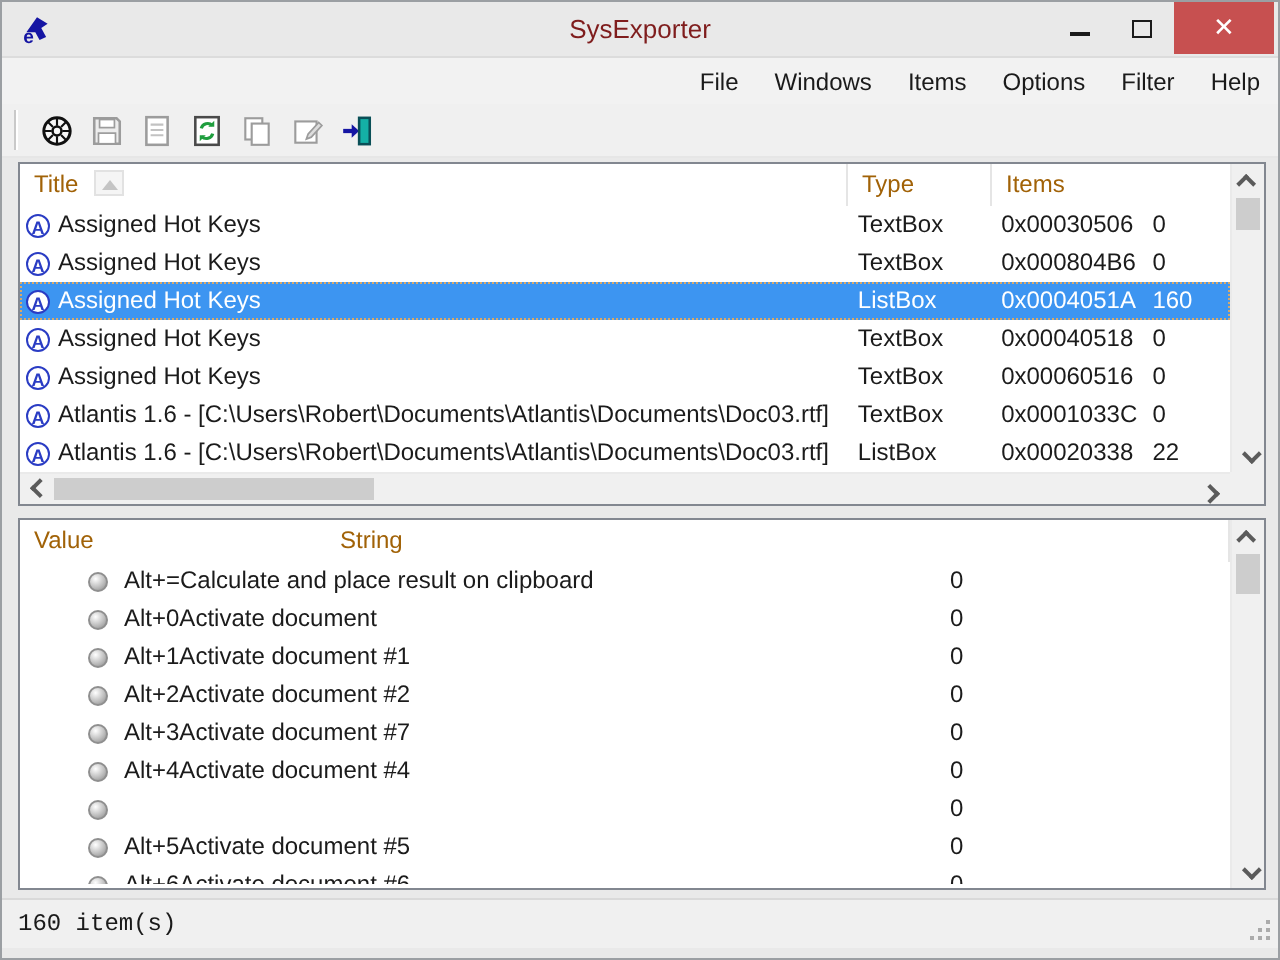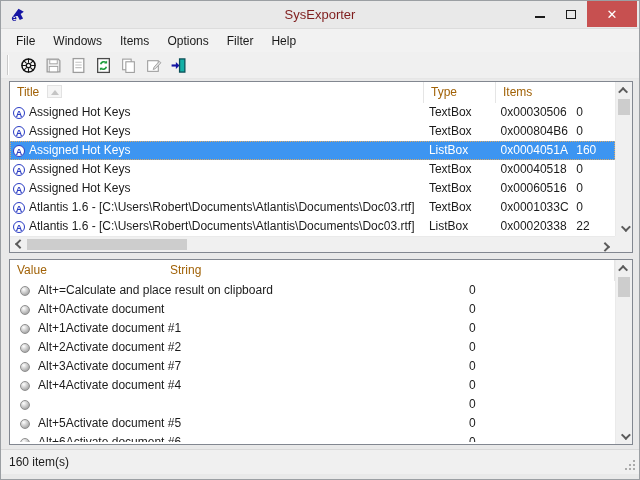--- a/index.html
+++ b/index.html
@@ -16,21 +16,21 @@
                font-size:13px; color:#7f1d1d; }
   .caption-btns { position:absolute; right:2px; top:0; height:27px; display:flex; align-items:flex-start; }
   .cap-btn { display:flex; align-items:center; justify-content:center; height:24px; cursor:default; }
   .btn-min { width:30px; } .btn-max { width:32px; }
   .glyph-min { width:10px; height:0; border-top:2px solid #1b1b1b; margin-top:8px; }
   .glyph-max { width:10px; height:9px; border:1.5px solid #1b1b1b; margin-top:2px; }
   .btn-close { width:50px; height:26px; background:#C75050; display:flex; align-items:center; justify-content:center; }
   .glyph-x { color:#fff; font-size:13px; font-weight:bold; line-height:1; font-family:"DejaVu Sans", sans-serif; }
 
   
-  .menubar { height:23px; background:#F2F2F2; display:flex; align-items:center; padding-left:6px; font-size:12px; }
+  .menubar { height:23px; background:#F2F2F2; display:flex; align-items:center; padding-left:6px; font-size:12px;justify-content:flex-end; }
   .menu-item { padding:3px 9px; color:#1a1a1a; }
 
   
   .toolbar { height:27px; background:#F0F0F0; display:flex; align-items:center; border-bottom:1px solid #E6E6E6; }
   .gripper { width:2px; height:20px; border-left:1px solid #C9C9C9; border-right:1px solid #FFFFFF; margin:0 7px 0 6px; }
   .tb-btn { width:25px; height:24px; display:flex; align-items:center; justify-content:center; }
   .tb-btn svg { width:17px; height:17px; }
 
   
   .panel { position:absolute; left:8px; width:624px; background:#fff; border:1px solid #828790; }
@@ -50,21 +50,21 @@
   .panel-lower .lv-body { top:21px; right:17px; height:161px; }
 
   .row, .lrow { display:flex; height:19px; line-height:19px; white-space:nowrap; }
   .cell { overflow:hidden; white-space:nowrap; }
   .c-title  { width:414px; padding-left:3px; display:flex; align-items:center; }
   .c-type   { width:72px;  padding-left:7px; }
   .c-handle { width:76px;  padding-left:7px; }
   .c-items  { width:46px;  padding-left:7px; }
   .h-title  { width:414px; } .h-type { width:72px; } .h-handle { width:76px; } .h-items { flex:1; border-right:none; }
 
-  .c-string { width:452px; padding-left:10px; display:flex; align-items:center; }
+  .c-string { width:452px; padding-left:10px; display:flex; align-items:center;margin-left:24px; }
   .c-value  { width:153px; padding-left:7px; }
   .h-string { width:452px; } .h-value { flex:1; border-right:none; }
 
   .ica { display:inline-block; width:12px; height:12px; border:1px solid #2A3CC4; border-radius:50%;
          color:#2A3CC4; background:#fff; font-size:9px; font-weight:bold; line-height:12px;
          text-align:center; margin-right:4px; flex:none; }
   .sphere { display:inline-block; width:10px; height:10px; border-radius:50%; flex:none;
             background:radial-gradient(circle at 35% 30%, #ffffff, #c0c0c0 55%, #8a8a8a);
             border:1px solid #8f8f8f; margin-right:8px; }
 
@@ -80,21 +80,21 @@
   .chev.up    { transform:rotate(45deg)  translateY(2px); }
   .chev.down  { transform:rotate(225deg) translateY(2px); }
   .chev.left  { transform:rotate(-45deg) translateX(2px); }
   .chev.right { transform:rotate(135deg) translateX(2px); }
   .vthumb { position:absolute; left:2px; right:2px; background:#CDCDCD; }
   .hthumb { position:absolute; top:2px; bottom:2px; background:#CDCDCD; }
   .corner { position:absolute; right:0; bottom:0; width:17px; height:16px; background:#F0F0F0; }
 
   
   .statusbar { position:absolute; left:0; right:0; top:448px; height:25px; background:#F0F0F0;
-               border-top:1px solid #D9D9D9; font-size:12px; }
+               border-top:1px solid #D9D9D9; font-size:12px;font-family:Liberation Mono, monospace; }
   .status-text { position:absolute; left:8px; top:5px; color:#1a1a1a; }
   .grip { position:absolute; right:4px; bottom:4px; width:10px; height:10px; }
   .grip i { position:absolute; width:2px; height:2px; background:#ABABAB; }
   .grip i:nth-child(1){ right:0; bottom:0; } .grip i:nth-child(2){ right:4px; bottom:0; }
   .grip i:nth-child(3){ right:8px; bottom:0; } .grip i:nth-child(4){ right:0; bottom:4px; }
   .grip i:nth-child(5){ right:4px; bottom:4px; } .grip i:nth-child(6){ right:0; bottom:8px; }
 </style>
 </head>
 <body>
 

